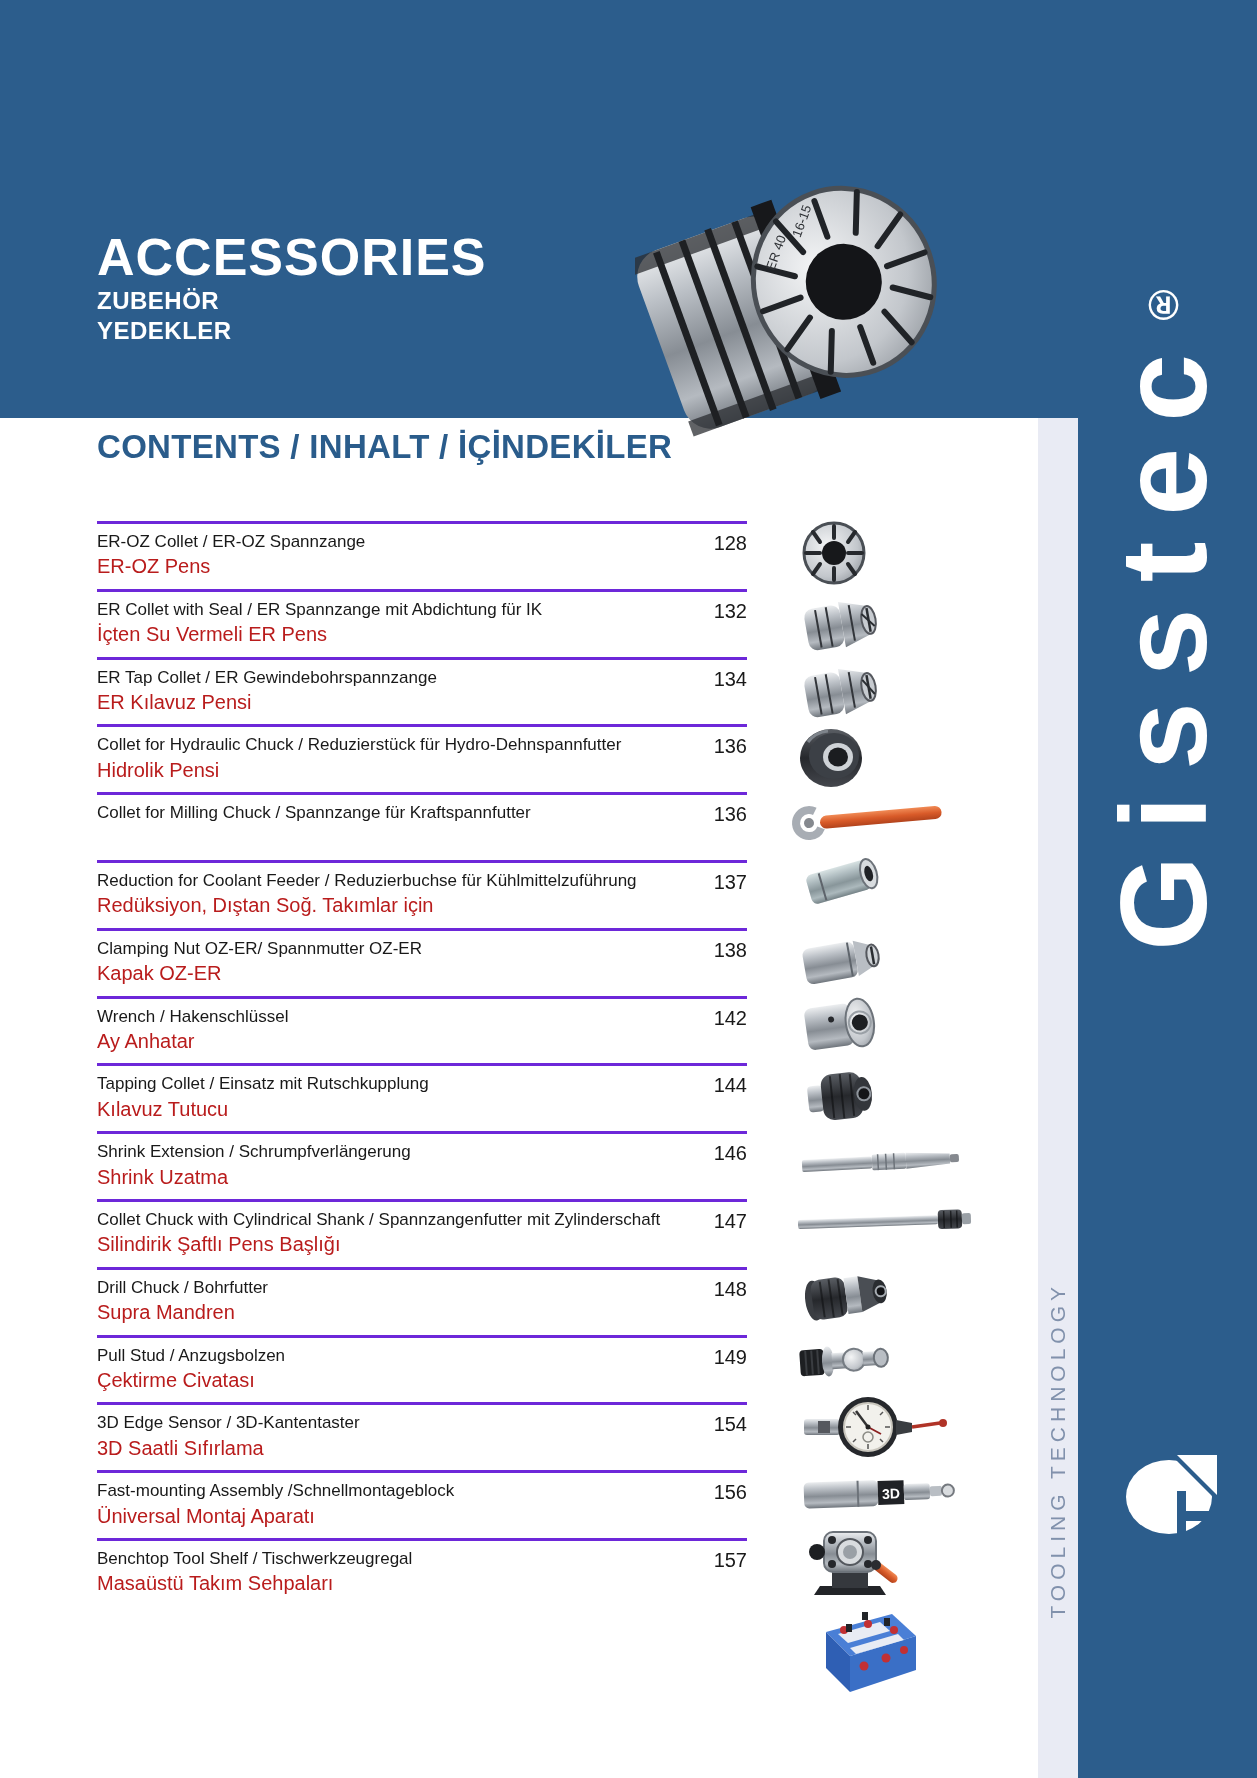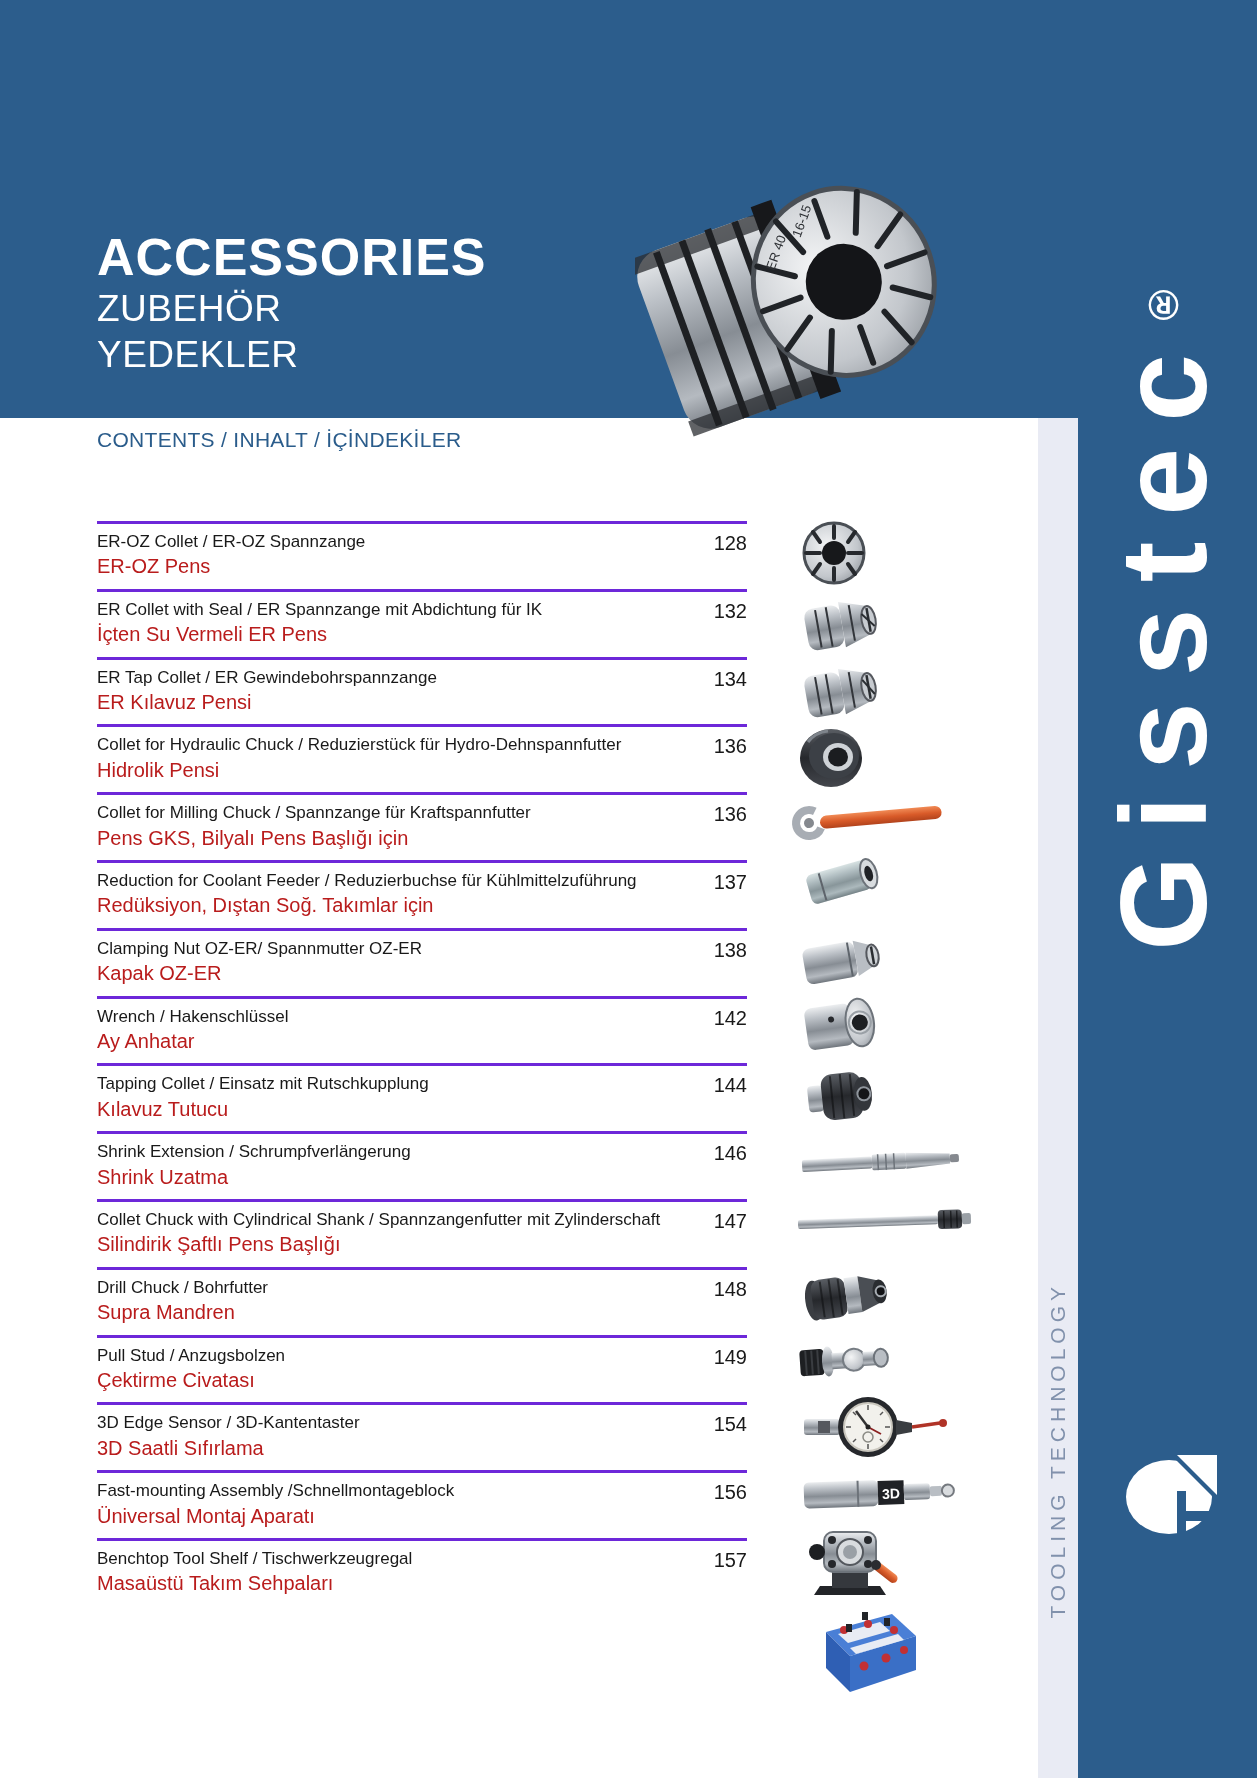--- a/index.html
+++ b/index.html
@@ -8,21 +8,21 @@
     background:#ffffff;font-family:"Liberation Sans",sans-serif;
     -webkit-font-smoothing:antialiased;
   }
   .abs{position:absolute;}
   
   .header-band{left:0;top:0;width:1257px;height:418px;background:#2c5d8c;}
   .side-band{right:0;top:0;width:180px;height:1778px;background:#2c5d8c;}
   .gray-strip{left:1038px;top:418px;width:40px;height:1360px;background:#e9ebf4;}
   .header-titles{left:97px;top:228px;color:#ffffff;}
   .h-title{font-size:52px;font-weight:bold;letter-spacing:1px;line-height:1.12;}
-  .h-sub{font-size:37px;font-weight:normal;letter-spacing:.5px;line-height:1.25;}
+  .h-sub{font-size:24px;font-weight:bold;letter-spacing:.5px;line-height:1.25;}
   
   .gisstec{
     right:24px;top:78px;height:1075px;width:138px;
     display:flex;align-items:center;justify-content:center;
   }
   .gisstec .txt{
     writing-mode:vertical-rl;transform:rotate(180deg);
     color:#ffffff;font-weight:bold;font-size:122px;letter-spacing:26px;
     line-height:1;white-space:nowrap;
   }
@@ -30,21 +30,21 @@
   .tooling{
     left:1036px;top:1300px;width:44px;height:300px;
     display:flex;align-items:center;justify-content:center;
   }
   .tooling .txt{
     writing-mode:vertical-rl;transform:rotate(180deg);
     color:#8191ac;font-size:21px;letter-spacing:5px;font-weight:normal;
     white-space:nowrap;
   }
   
-  .toc-heading{left:97px;top:428px;color:#2a5c8b;font-size:21px;font-weight:normal;letter-spacing:.3px;}
+  .toc-heading{left:97px;top:428px;color:#2a5c8b;font-size:33px;font-weight:bold;letter-spacing:.3px;}
   .toc{left:97px;top:521px;width:650px;}
   .toc-row{
     height:67.8px;box-sizing:border-box;border-top:3px solid #6d28d9;
     padding-top:7px;display:flex;justify-content:space-between;align-items:flex-start;
   }
   .toc-titles{white-space:nowrap;}
   .toc-title{font-size:17px;color:#191919;line-height:1.32;}
   .toc-sub{font-size:20px;color:#b91c1c;line-height:1.32;}
   .toc-page{font-size:20px;color:#191919;min-width:44px;text-align:right;line-height:1.25;}
   
@@ -168,21 +168,20 @@
   <div class="toc-row">
     <div class="toc-titles">
         <div class="toc-title">Collet for Hydraulic Chuck / Reduzierstück für Hydro-Dehnspannfutter</div>
         <div class="toc-sub">Hidrolik Pensi</div>
       </div>
     <div class="toc-page">136</div>
   </div>
   <div class="toc-row">
     <div class="toc-titles">
         <div class="toc-title">Collet for Milling Chuck / Spannzange für Kraftspannfutter</div>
-        <div class="toc-sub">Pens GKS, Bilyalı Pens Başlığı için</div>
       </div>
     <div class="toc-page">136</div>
   </div>
   <div class="toc-row">
     <div class="toc-titles">
         <div class="toc-title">Reduction for Coolant Feeder / Reduzierbuchse für Kühlmittelzuführung</div>
         <div class="toc-sub">Redüksiyon, Dıştan Soğ. Takımlar için</div>
       </div>
     <div class="toc-page">137</div>
   </div>

